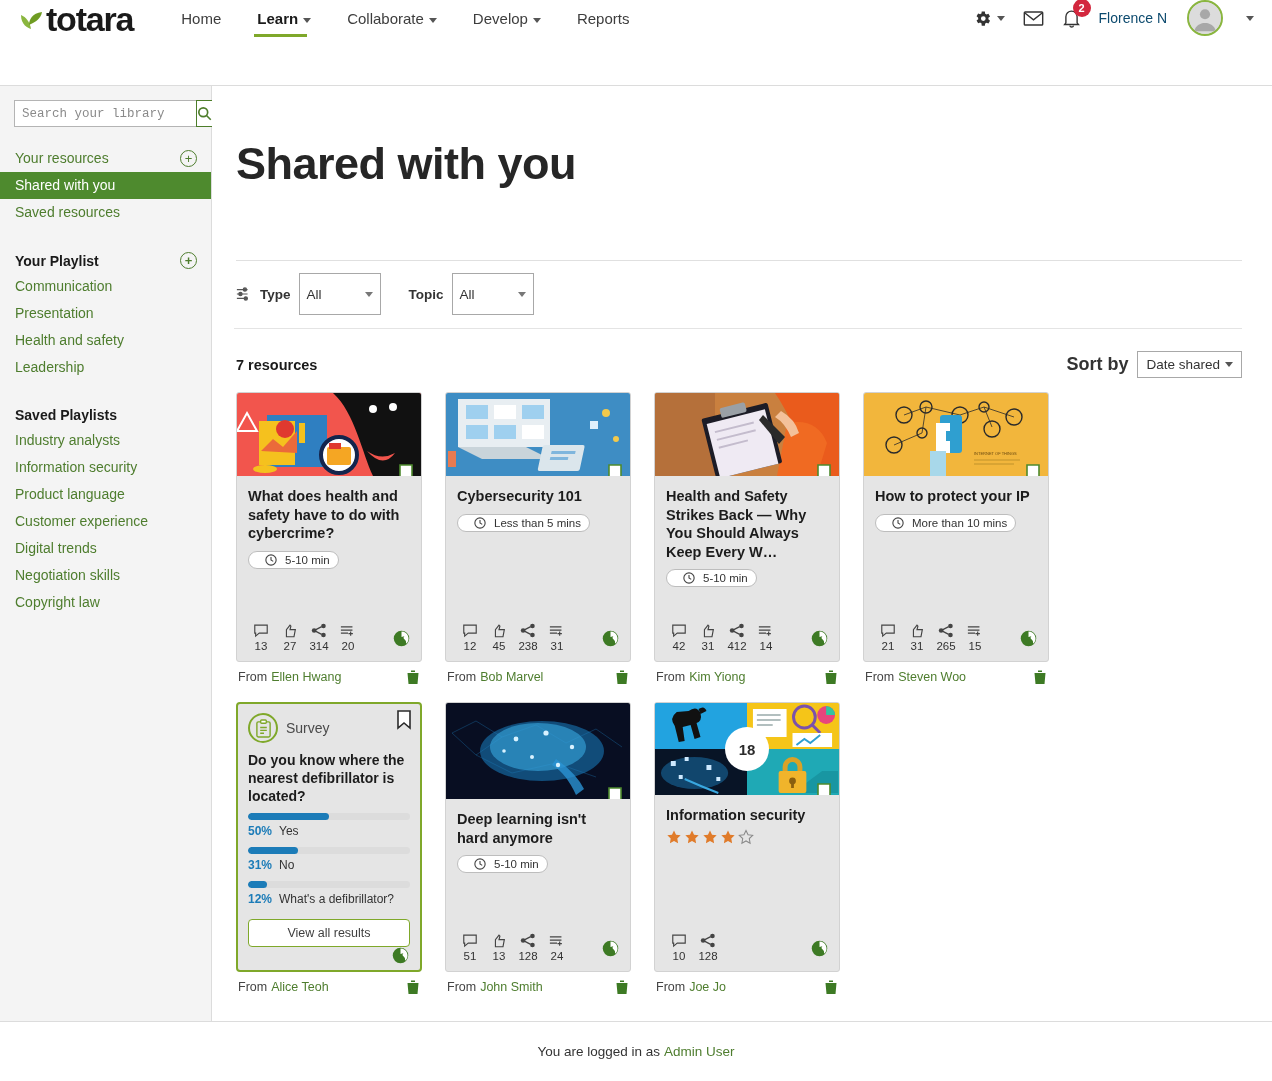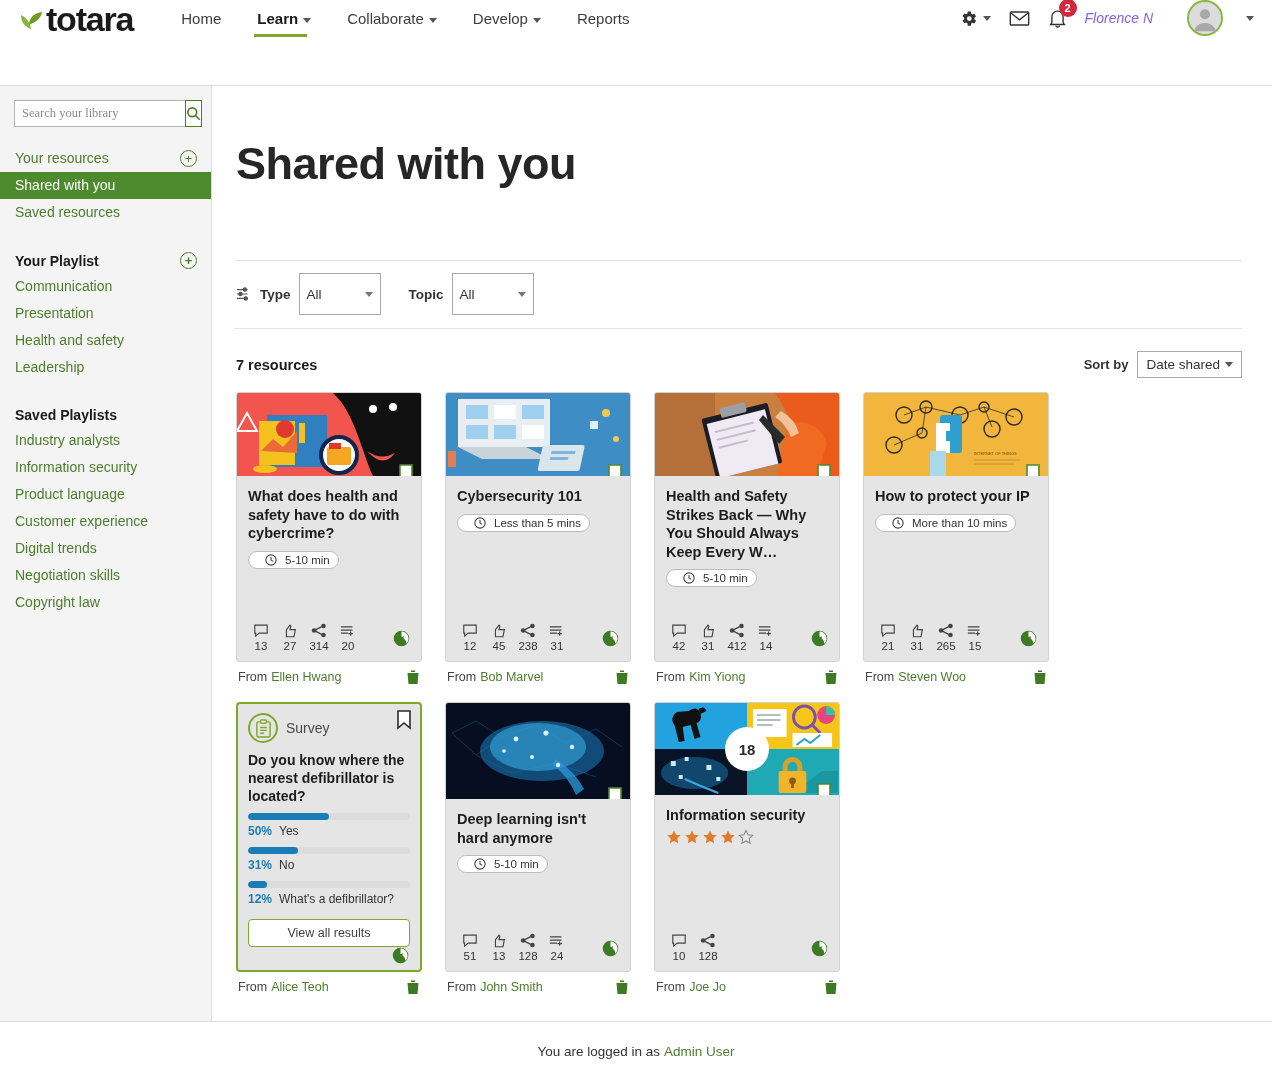--- a/index.html
+++ b/index.html
@@ -30,38 +30,38 @@
     height: 3px; background: #7fa82a;
   }
   .caret { display:inline-block; margin-left:5px; border-left:4px solid transparent; border-right:4px solid transparent; border-top:5px solid #555; vertical-align: middle; }
   .header-right { margin-left: auto; display: flex; align-items: center; gap: 18px; }
   .hicon { position: relative; cursor: pointer; color: #333; display:flex; align-items:center; }
   .badge {
     position: absolute; top: -9px; right: -10px; background: #d3273e; color: #fff;
     font-size: 11px; font-weight: bold; width: 18px; height: 18px; border-radius: 50%;
     display: flex; align-items: center; justify-content: center;
   }
-  .username { font-size: 14px; color: #8b5cf6; margin-right: 16px; font-style: italic; }
+  .username { font-size: 14px; color: #0c4a6e; margin-right: 2px; }
   .avatar {
     width: 36px; height: 36px; border-radius: 50%; border: 2px solid #8ab63f;
     background: #d8d8d8; display: flex; align-items: center; justify-content: center; overflow:hidden;
   }
 
   
   .body-wrap { display: flex; flex: 1; min-height: 0; border-top: 1px solid #dcdcdc; }
 
   
   .sidebar {
     width: 212px; flex: 0 0 212px; background: #f4f4f4; border-right: 1px solid #dcdcdc;
     padding-top: 14px; position: relative;
   }
   .search-row { display: flex; margin: 0 14px 18px 14px; }
   .search-input {
     flex: 1; height: 27px; border: 1px solid #b4b4b4; border-right: none; padding: 0 7px;
-    font-size: 12.5px; color: #333; background: #fff; outline: none; font-family: Liberation Serif, serif;
+    font-size: 12.5px; color: #333; background: #fff; outline: none; font-family: Liberation Mono, monospace;
   }
   .search-input::placeholder { color: #8a8a8a; }
   .search-btn {
     width: 28px; height: 27px; border: 1px solid #4d7d2a; background: #fff; cursor: pointer;
     display: flex; align-items: center; justify-content: center; color: #4d7d2a;
   }
   .side-link {
     display: flex; align-items: center; justify-content: space-between;
     font-size: 14px; color: #4e7d2e; padding: 4px 14px 4px 15px; cursor: pointer; line-height: 19px;
   }
@@ -89,21 +89,21 @@
     border: 1px solid #a8a8a8; background: #fff; height: 42px; min-width: 82px;
     display: flex; align-items: center; justify-content: space-between; padding: 0 7px;
     font-size: 13.5px; color: #333; cursor: pointer;
   }
   .select-box .caret { border-top-color:#777; margin-left: 14px; }
   .spacer-lg { width: 28px; }
 
   .results-row { display: flex; align-items: center; margin: 22px 0 14px 2px; }
   .results-count { font-size: 14.5px; font-weight: bold; color: #1a1a1a; }
   .sort-wrap { margin-left: auto; display: flex; align-items: center; gap: 9px; }
-  .sort-label { font-size: 13px; font-weight: bold; color: #333; }
+  .sort-label { font-size: 18px; font-weight: bold; color: #333; }
   .sort-box {
     border: 1px solid #a8a8a8; background: #fff; height: 27px; padding: 0 8px;
     display: flex; align-items: center; font-size: 13.5px; color: #333; cursor: pointer;
   }
 
   
   .grid { display: flex; flex-wrap: wrap; gap: 17px 23px; margin-left: 2px; }
   .card-cell { width: 186px; }
   .card {
     border: 1px solid #d2d2d2; background: #e5e5e5; border-radius: 3px; height: 270px;

